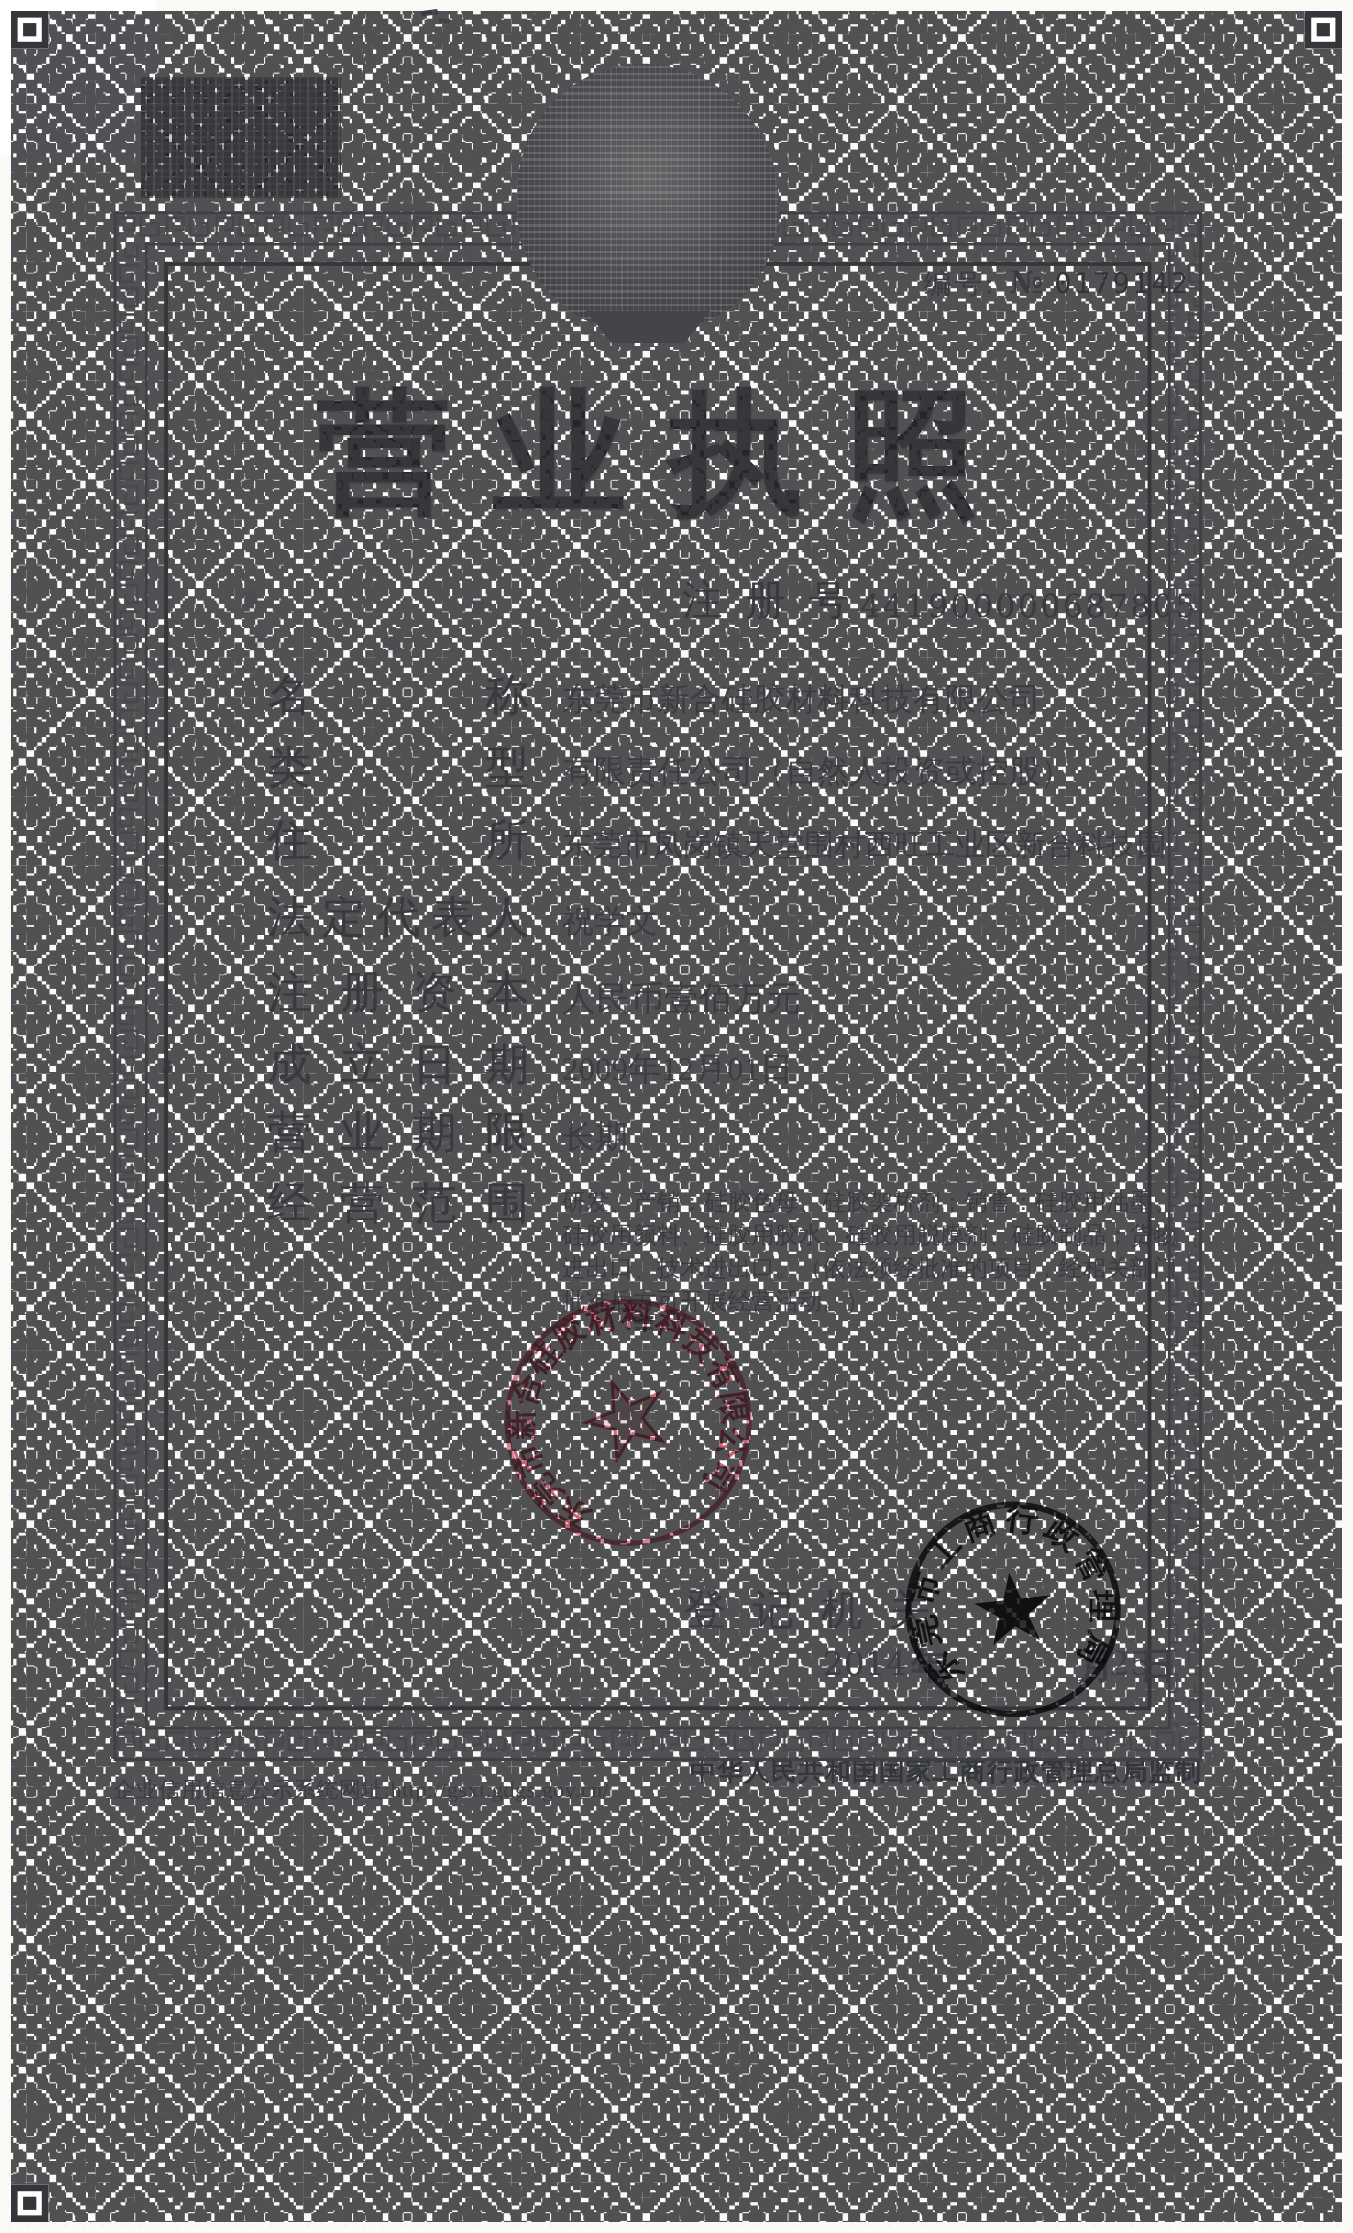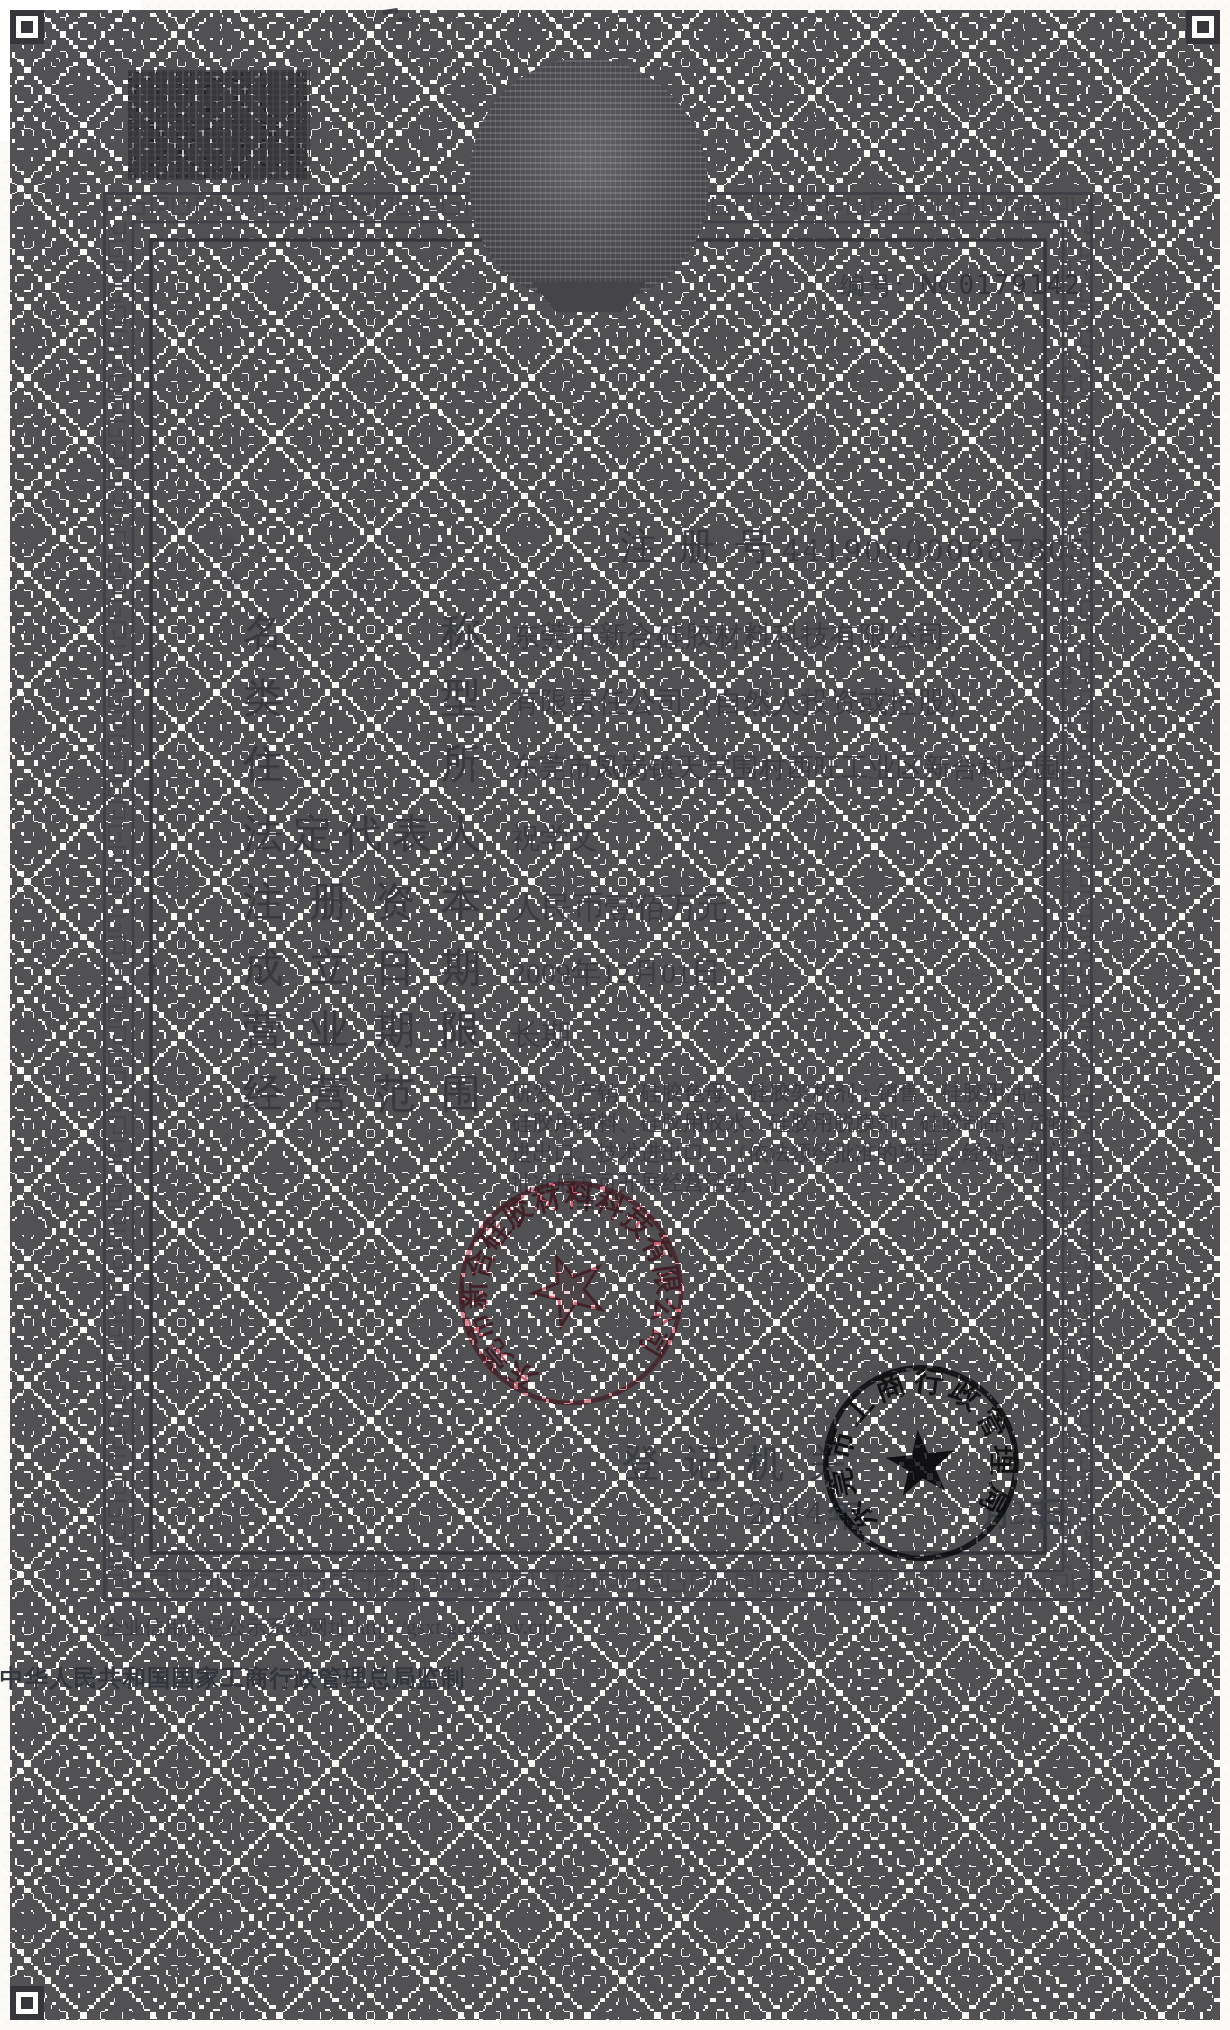--- a/index.html
+++ b/index.html
@@ -24,21 +24,21 @@
     background:
       repeating-linear-gradient(0deg, rgba(255,255,255,.14) 0 2px, transparent 2px 6px),
       repeating-linear-gradient(90deg, rgba(255,255,255,.09) 0 1px, transparent 1px 5px),
       radial-gradient(circle at 50% 42%, #646467 0%, #4a4a4e 55%, #3d3d41 100%);
     filter:blur(.4px);}
   #emblem:after{content:"";position:absolute;left:44px;bottom:-10px;width:150px;height:30px;
     background:#454549;clip-path:polygon(12% 0,88% 0,72% 100%,28% 100%);}
   
   #border-svg{left:103px;top:192px;z-index:1;}
   
-  #serial{left:840px;top:268px;z-index:4;white-space:nowrap;color:#3a3c40;}
+  #serial{left:840px;top:240px;z-index:4;white-space:nowrap;color:#3a3c40;}
   #serial .lbl{font-size:25px;letter-spacing:3px;}
   #serial .no-mark{font-size:28px;font-weight:bold;margin:0 10px 0 12px;font-family:"DejaVu Serif",serif;}
   #serial .num{font-size:26px;font-family:"DejaVu Sans Mono",monospace;letter-spacing:2px;color:#333539;}
   
   #title{left:288px;top:348px;font-family:"DejaVu Sans",sans-serif;font-weight:bold;
     font-size:122px;letter-spacing:38px;line-height:1.05;color:#26262a;white-space:nowrap;
     text-shadow:1px 1px 0 rgba(70,70,75,.35), -1px 0 0 rgba(70,70,75,.2);}
   
   #regno-label{left:620px;top:528px;width:152px;font-size:37px;color:#3b3e44;
     text-align:justify;text-align-last:justify;line-height:1;}
@@ -75,21 +75,21 @@
   .date-num{font-size:30px;font-family:"DejaVu Serif",serif;}
   .date-unit{font-size:33px;font-weight:bold;}
   
   #company-seal{left:458px;top:1180px;width:226px;height:226px;z-index:5;
     transform:rotate(-14deg);opacity:.85;mix-blend-mode:multiply;}
   #registry-seal{left:812px;top:1354px;width:218px;height:218px;z-index:6;
     transform:rotate(-6deg);opacity:.93;mix-blend-mode:multiply;}
   
   #footer-left{left:103px;top:1614px;font-size:20px;color:#3b3e44;letter-spacing:.5px;
     font-family:"Liberation Serif",serif;}
-  #footer-right{left:0;top:1662px;width:1093px;text-align:left;font-size:23.5px;font-weight:600;
+  #footer-right{left:0;top:1594px;width:1093px;text-align:right;font-size:23.5px;font-weight:600;
     color:#33363c;letter-spacing:1px;}
 </style>
 </head>
 <body>
 
 <div id="page">
 
   <div class="scan-mark" style="left:383px;top:9px;width:15px;height:5px;transform:rotate(-8deg);"></div>
   <div class="scan-mark" style="left:399px;top:17px;width:10px;height:4px;transform:rotate(6deg);opacity:.7;"></div>
 
@@ -112,20 +112,21 @@
     <rect x="3" y="30" width="27" height="1349" fill="url(#meander90)"></rect>
     <rect x="960" y="30" width="27" height="1349" fill="url(#meander90)"></rect>
     <rect x="30" y="30" width="930" height="1349" fill="none" stroke="#404046" stroke-width="2.5"></rect>
     <rect x="48" y="48" width="894" height="1313" fill="none" stroke="#36363b" stroke-width="3.5"></rect>
   </svg>
 
   <div id="serial" class="abs">
     <span class="lbl">编号:</span><span class="no-mark">№</span><span class="num">0179142</span>
   </div>
 
+  <div id="title" class="abs">营业执照</div>
 
   <div id="regno-label" class="abs">注册号</div>
   <div id="regno-num" class="abs">441900000687805</div>
 
   <div class="smudge" style="left:220px;top:536px;width:16px;height:20px;"></div>
   <div class="smudge" style="left:428px;top:542px;width:13px;height:16px;"></div>
   <div class="smudge" style="left:224px;top:574px;width:15px;height:18px;"></div>
   <div class="smudge" style="left:348px;top:578px;width:18px;height:16px;"></div>
   <div class="smudge" style="left:300px;top:500px;width:11px;height:12px;"></div>
 

